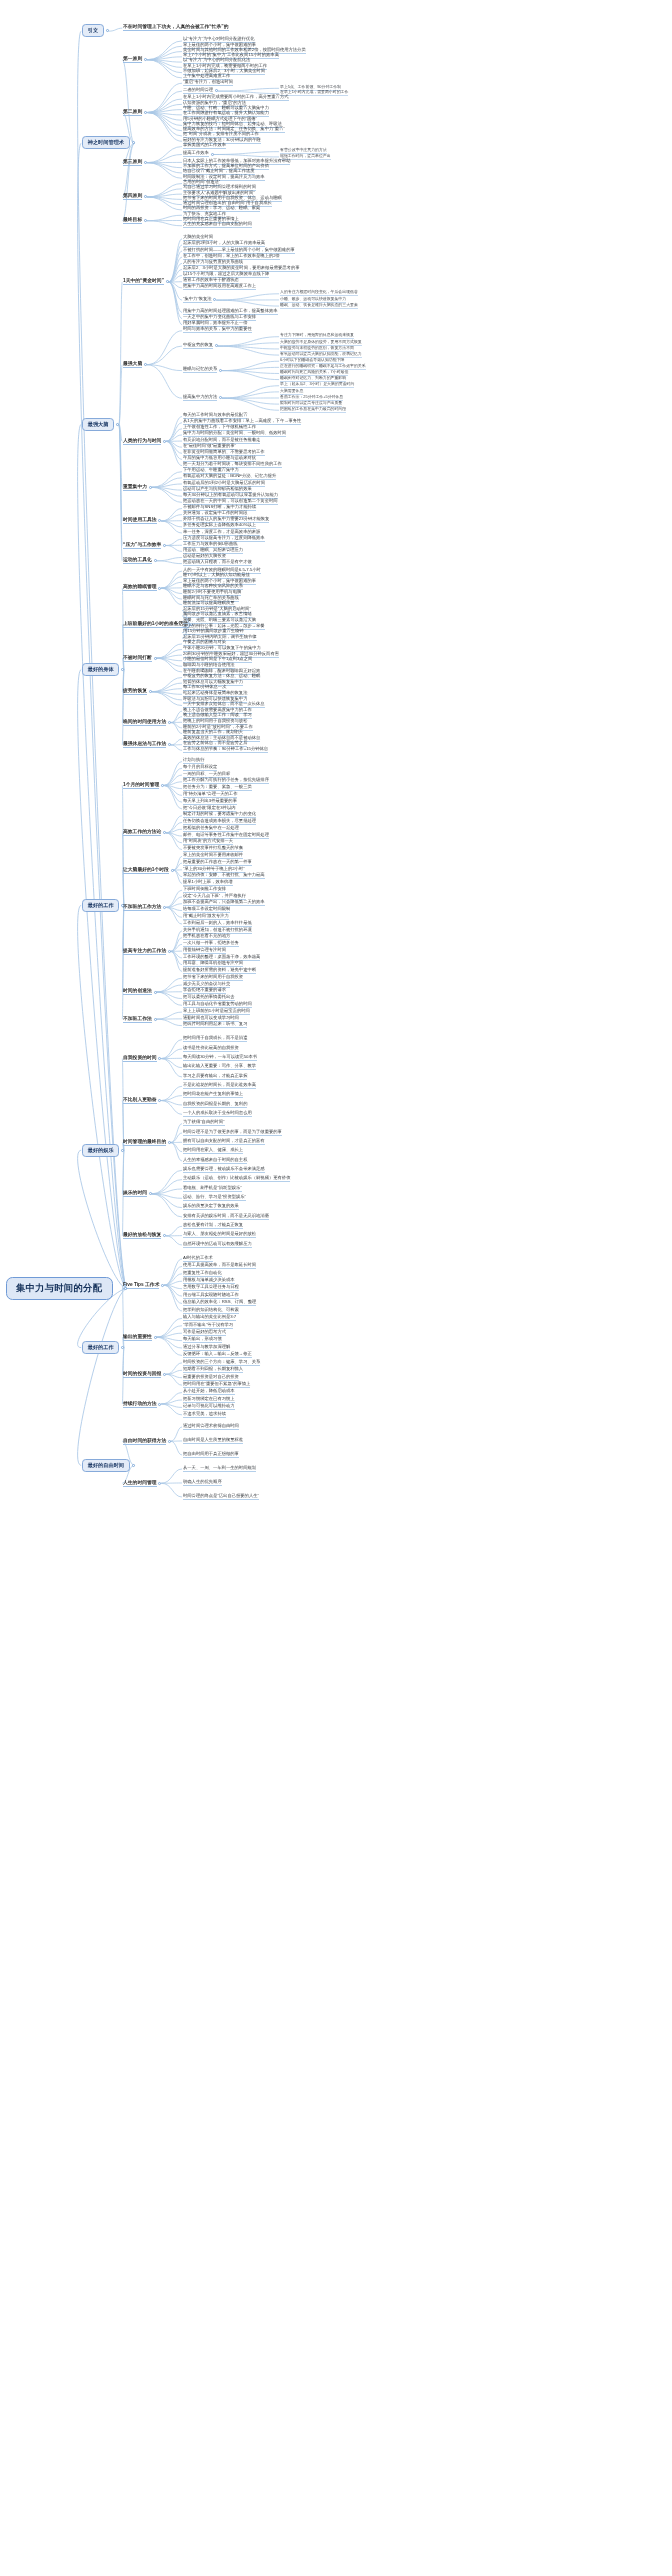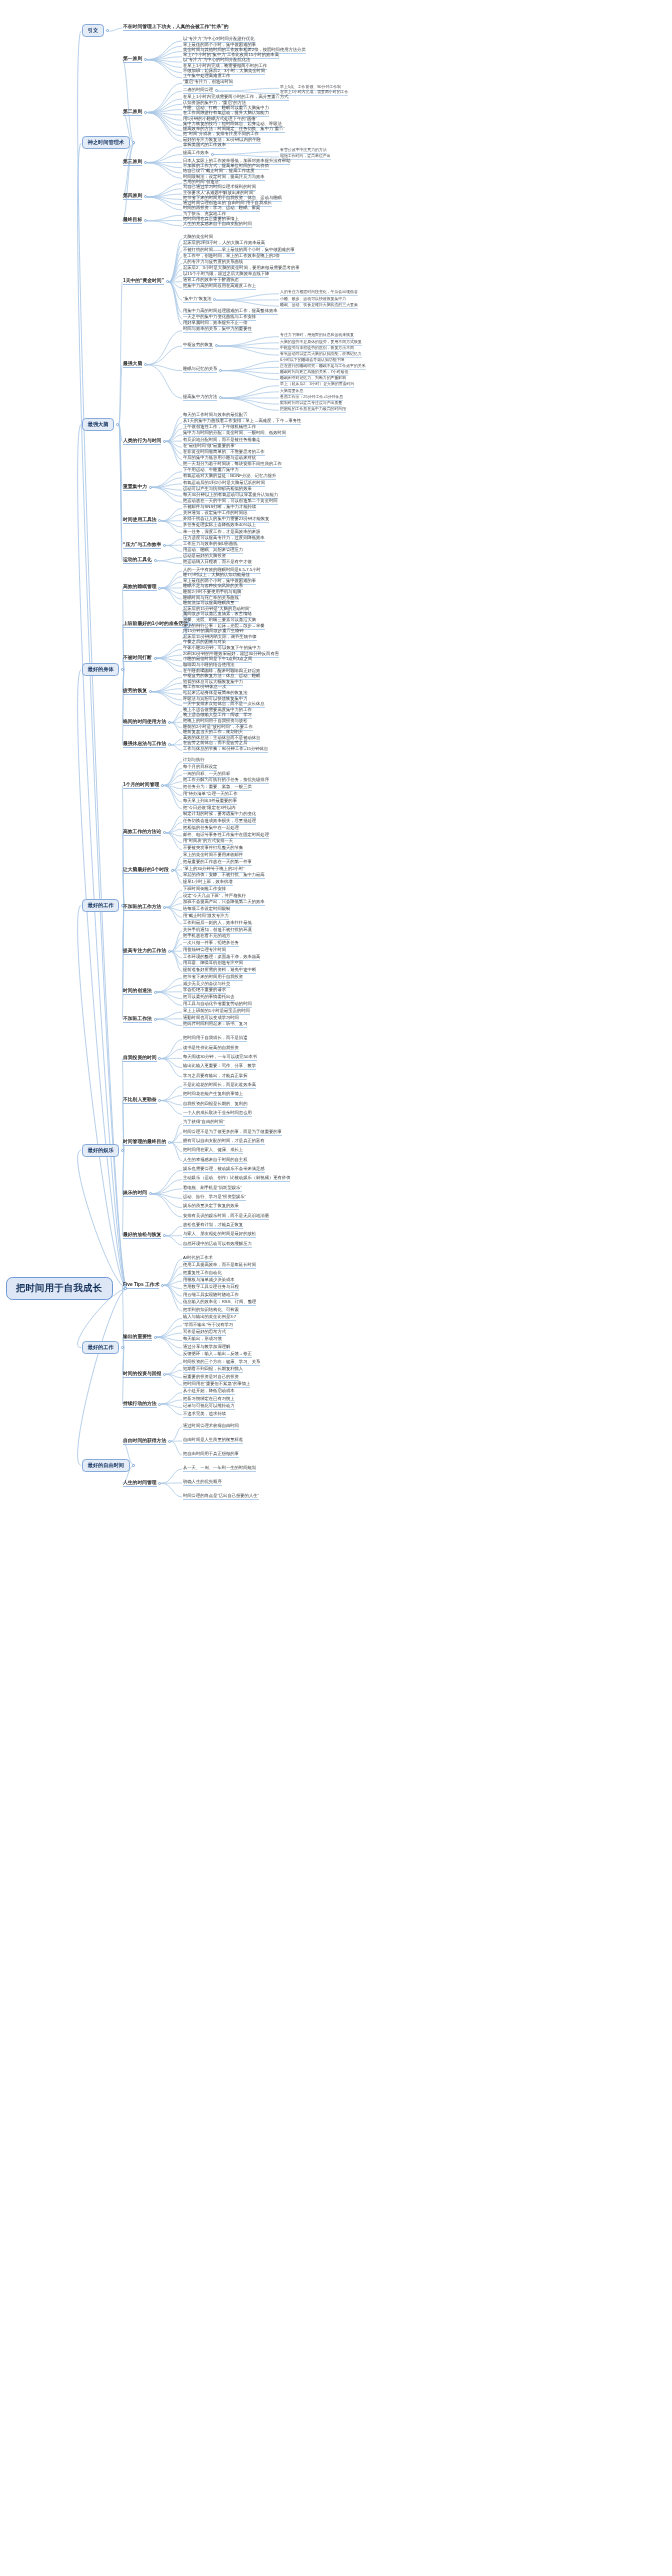--- a/index.html
+++ b/index.html
@@ -662,17 +662,17 @@
       <div class="node n-l2" style="left: 123px; top: 1438px;">自由时间的获得方法</div>
       <div class="dot" style="left: 168px; top: 1440px;"></div>
       <div class="node n-l3" style="left: 183px; top: 1424px;">通过时间管理术获得自由时间</div>
       <div class="node n-l3" style="left: 183px; top: 1438px;">自由时间是人生质量的衡量标准</div>
       <div class="node n-l3" style="left: 183px; top: 1452px;">把自由时间用于真正想做的事</div>
       <div class="node n-l2" style="left: 123px; top: 1480px;">人生的时间管理</div>
       <div class="dot" style="left: 158px; top: 1482px;"></div>
       <div class="node n-l3" style="left: 183px; top: 1466px;">从一天、一周、一年到一生的时间规划</div>
       <div class="node n-l3" style="left: 183px; top: 1480px;">明确人生的优先顺序</div>
       <div class="node n-l3" style="left: 183px; top: 1494px;">时间管理的终点是“活出自己想要的人生”</div>
-      <div class="node n-root" style="left: 5.6px; top: 1277px;">把时间用于自我成长</div>
+      <div class="node n-root" style="left: 5.6px; top: 1277px;">集中力与时间的分配</div>
       <div class="dot" style="left: 124px; top: 1287px;"></div>
     </div>
 </div>
 
 
 </body></html>

